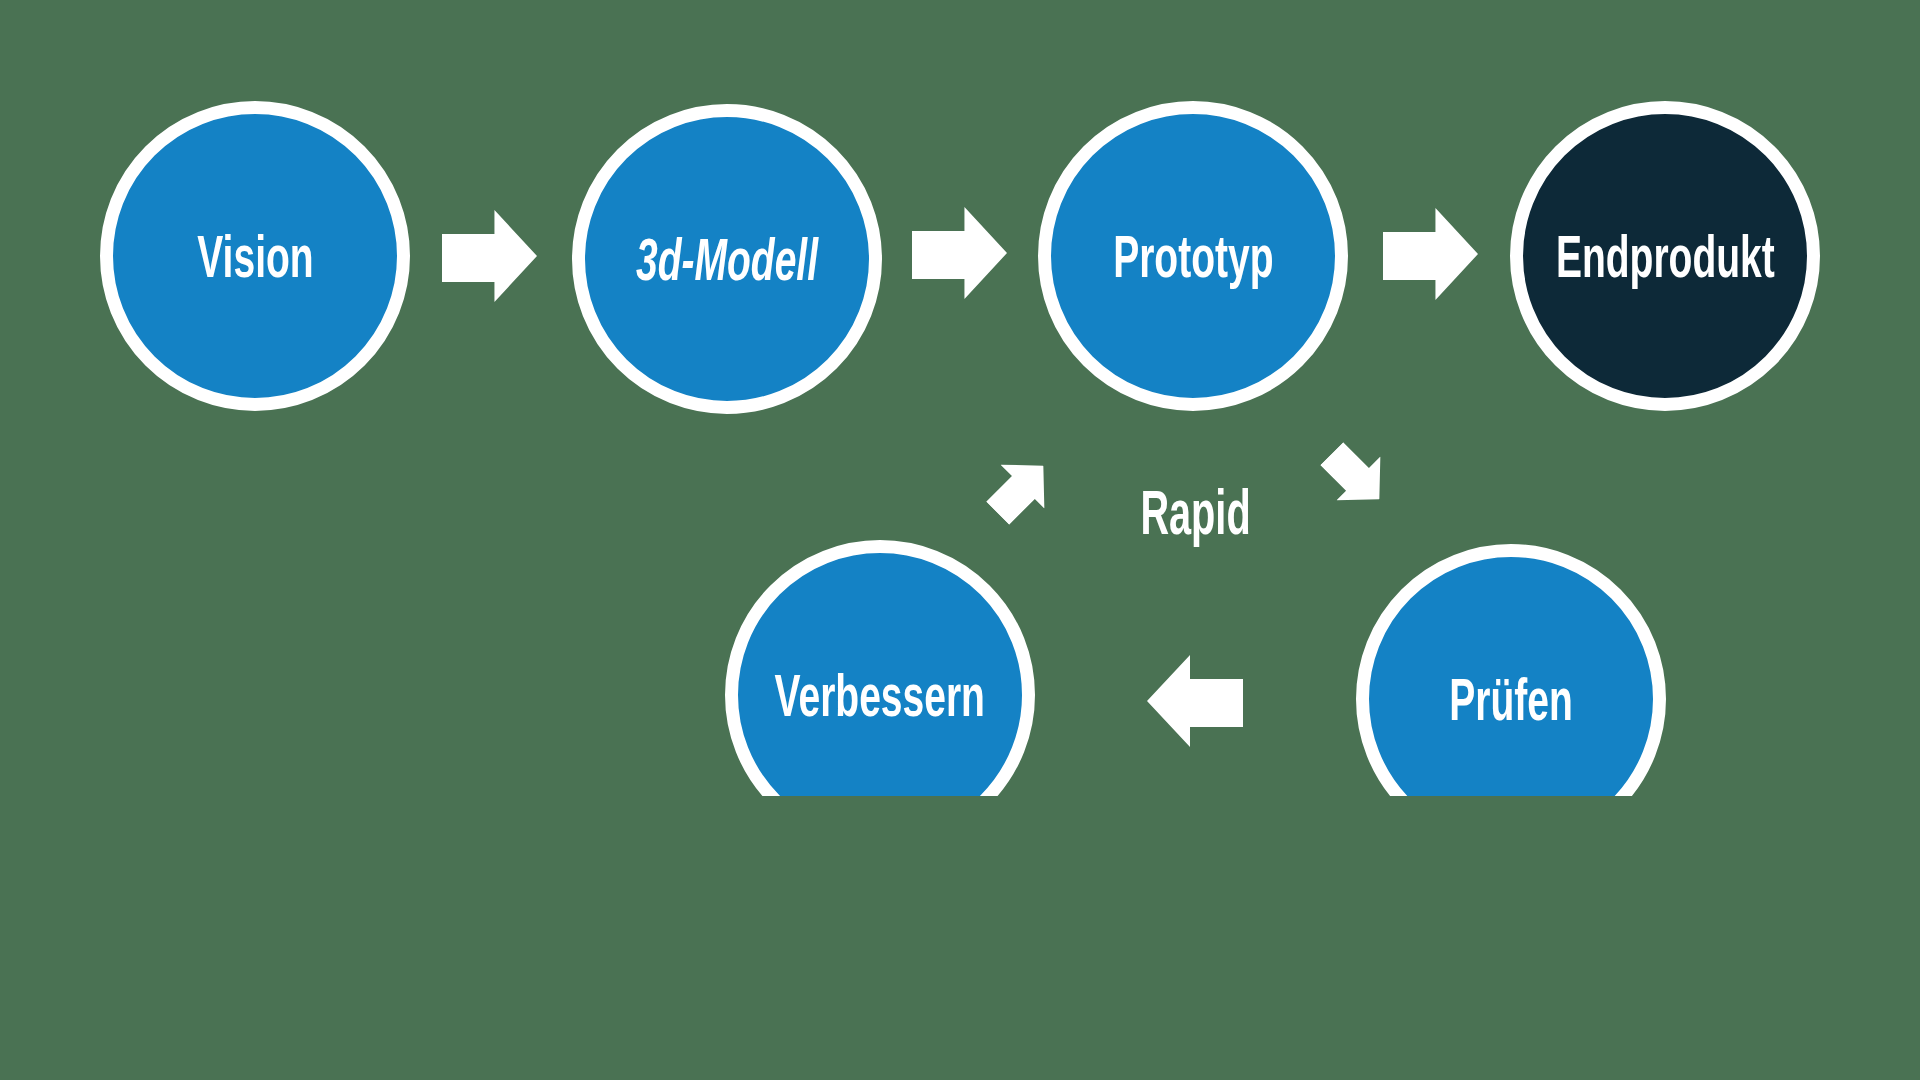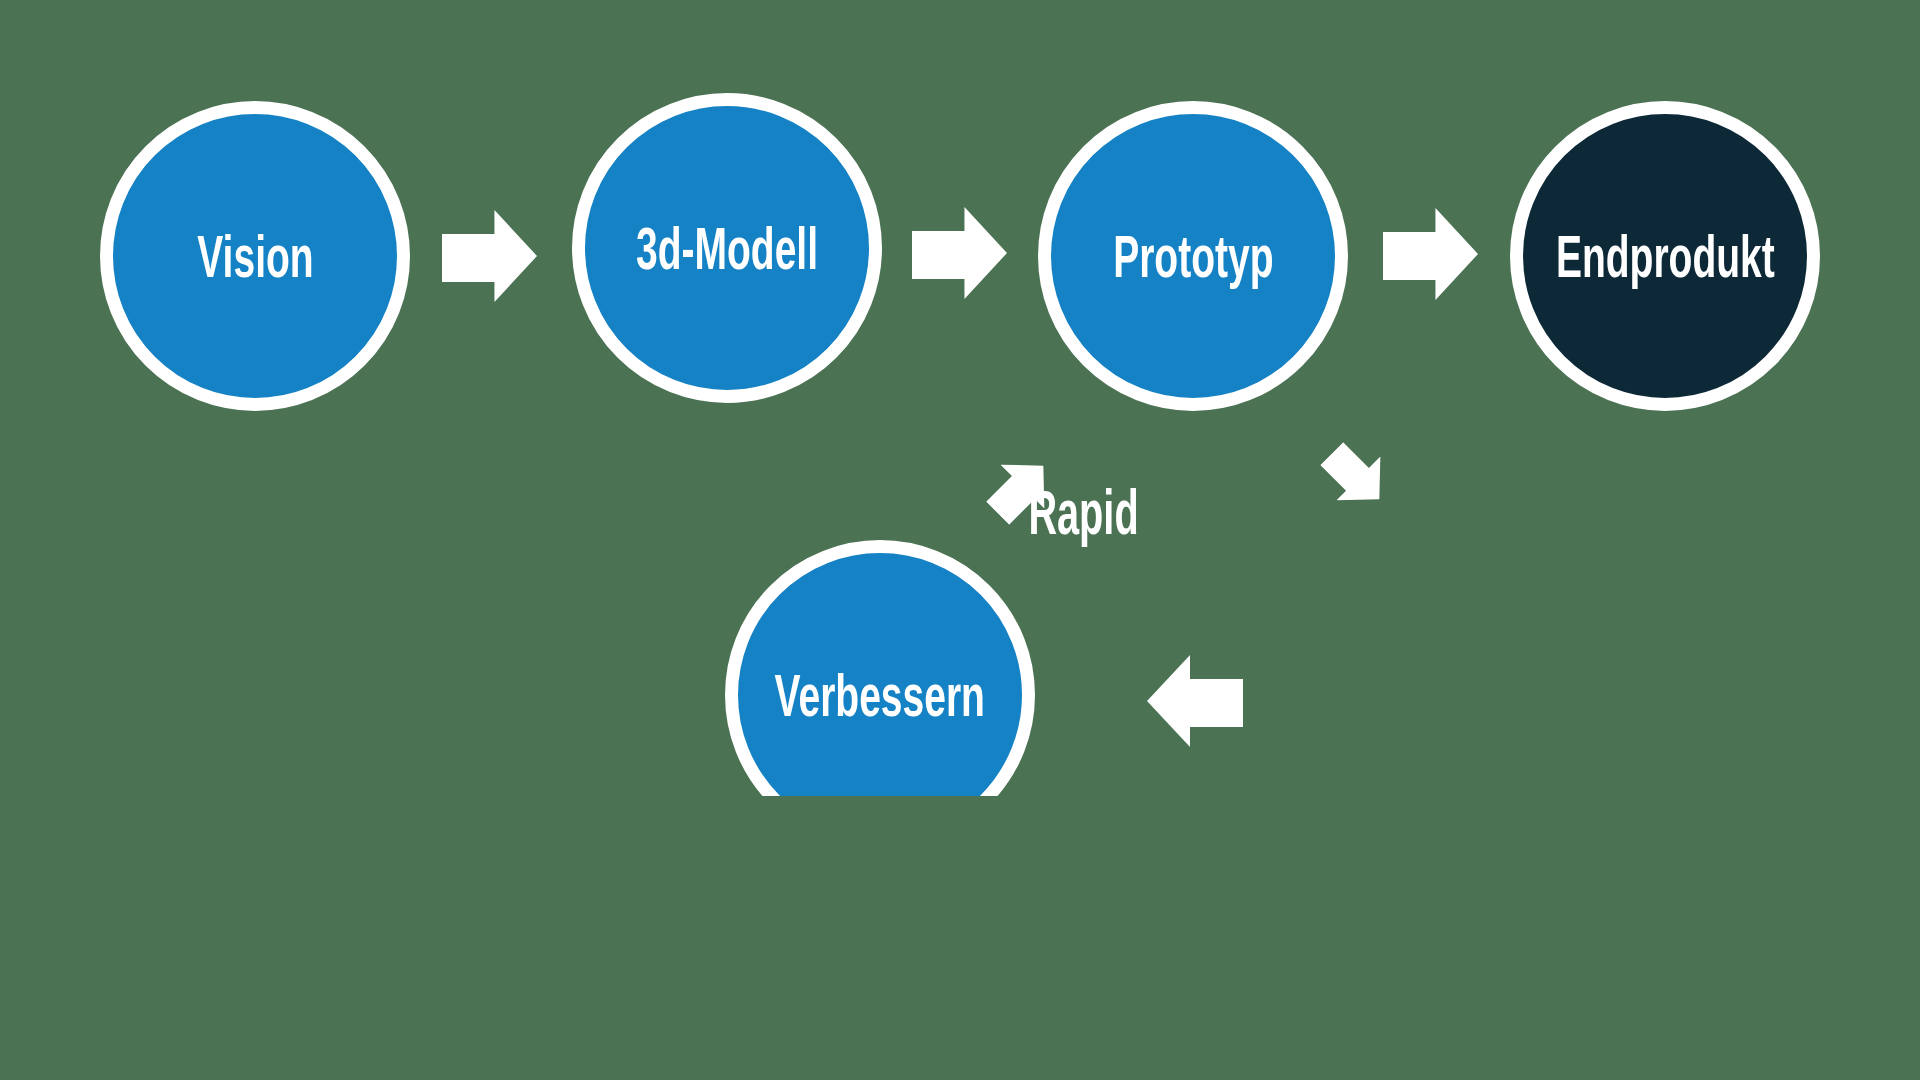--- a/index.html
+++ b/index.html
@@ -39,21 +39,21 @@
     color: var(--label-text);
     font-size: 60px;
     font-weight: bold;
     white-space: nowrap;
     display: inline-block;
     transform: scaleX(0.65);
     transform-origin: center;
     letter-spacing: 0px;
   }
   #node-vision      { left: 100px; top: 101px; }
-  #node-modell3d    { left: 572px; top: 93px; }
+  #node-modell3d    { left: 572px; top: 104px; font-style: italic; }
   #node-prototyp    { left: 1038px; top: 101px; }
   #node-endprodukt  { left: 1510px; top: 101px; }
   #node-verbessern  { left: 725px; top: 540px; }
   #node-pruefen     { left: 1356px; top: 544px; }
   
   .arrow {
     position: absolute;
     display: block;
   }
   .arrow svg { display: block; width: 100%; height: 100%; }
@@ -67,21 +67,21 @@
     margin-left: -33px; margin-top: -31px;
   }
   #arrow-ne { left: 1020px; top: 489px; transform: rotate(-45deg); }
   #arrow-se { left: 1356px; top: 476px; transform: rotate(45deg); }
   
   .cycle-label {
     position: absolute;
     left: 996px;
     top: 474px;
     width: 400px;
-    text-align: left;
+    text-align: center;
     color: var(--label-text);
     font-weight: bold;
     font-size: 63px;
     line-height: 76px;
   }
   .cycle-label .line {
     display: block;
   }
   .cycle-label .line > span {
     display: inline-block;
@@ -148,14 +148,17 @@
   </span>
 
   <div class="cycle-label">
     <span class="line"><span>Rapid</span></span>
   </div>
 
   <div class="node" id="node-verbessern">
     <span class="node-label">Verbessern</span>
   </div>
 
+  <div class="node" id="node-pruefen">
+    <span class="node-label">Prüfen</span>
+  </div>
 
 </div>
 
 </body></html>

